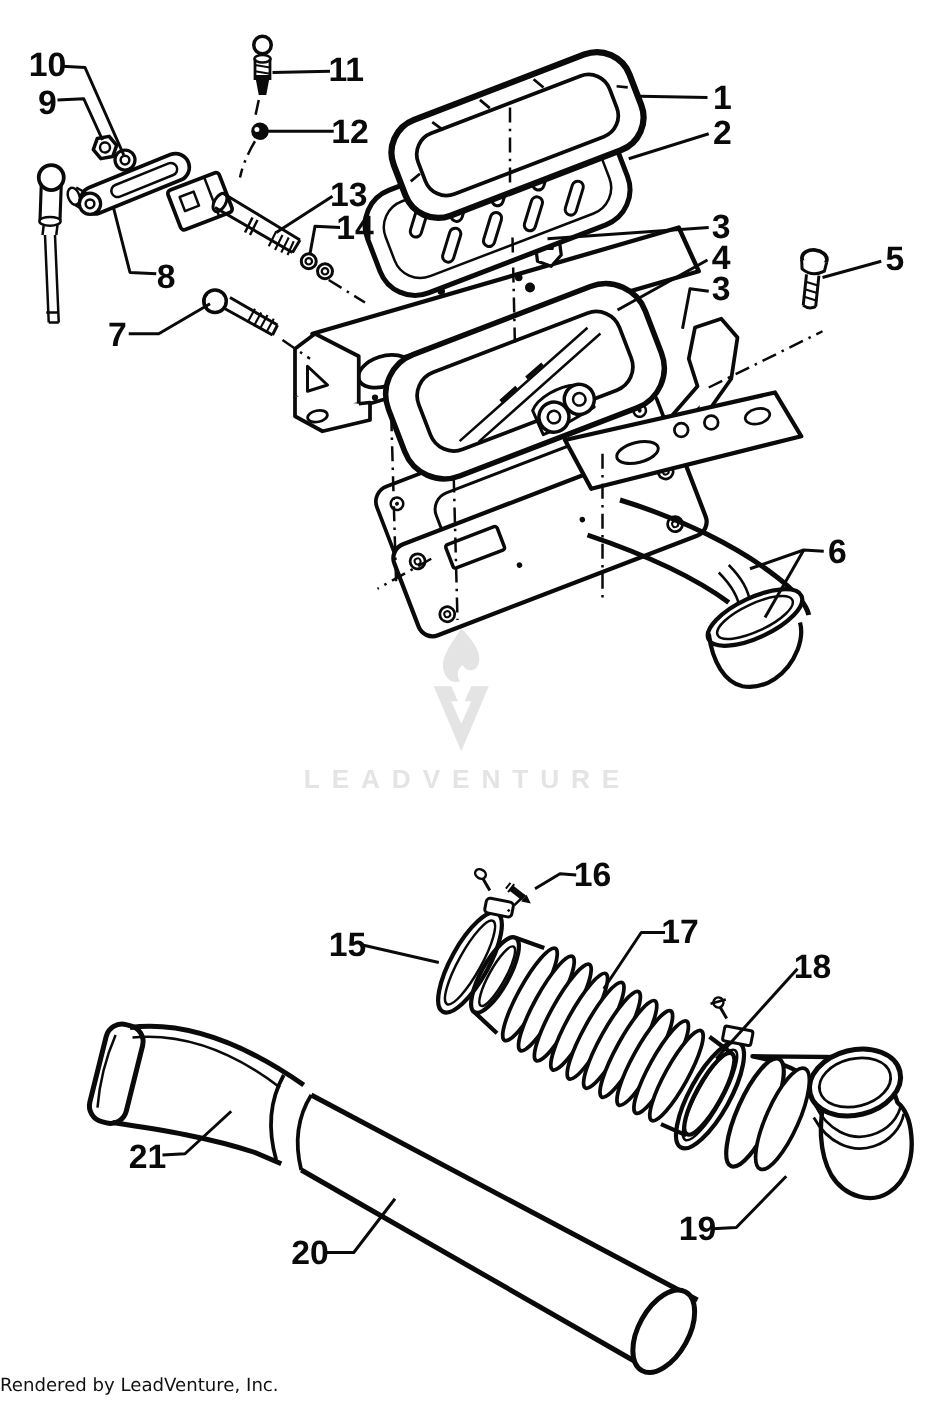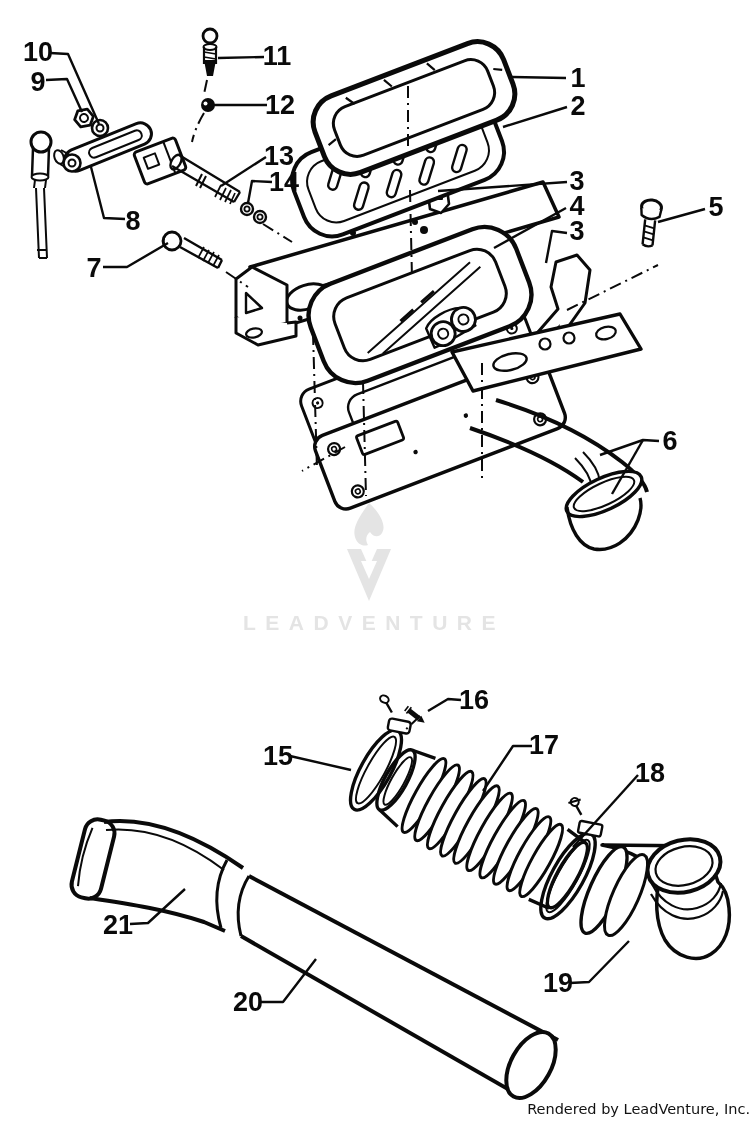--- a/index.html
+++ b/index.html
@@ -17,21 +17,21 @@
     font-family:"Liberation Sans", sans-serif;
     font-weight:700; font-size:27px; fill:#0a0a0a;
     text-anchor:middle;
   }
   .wm-text {
     font-family:"Liberation Sans", sans-serif;
     font-weight:600; font-size:21px; letter-spacing:9.5px;
     text-anchor:middle;
   }
   .footer {
-    position:absolute; top:1101px; left:0; right:0; text-align:right;
+    position:absolute; top:1101px; left:0; right:0; text-align:left;
     font-family:"DejaVu Sans", sans-serif; font-size:14.5px; color:#111111;
   }
 </style>
 </head>
 <body>
 
 <div class="canvas">
 <svg width="750" height="1127" viewBox="0 0 750 1127">
 
   <g>

